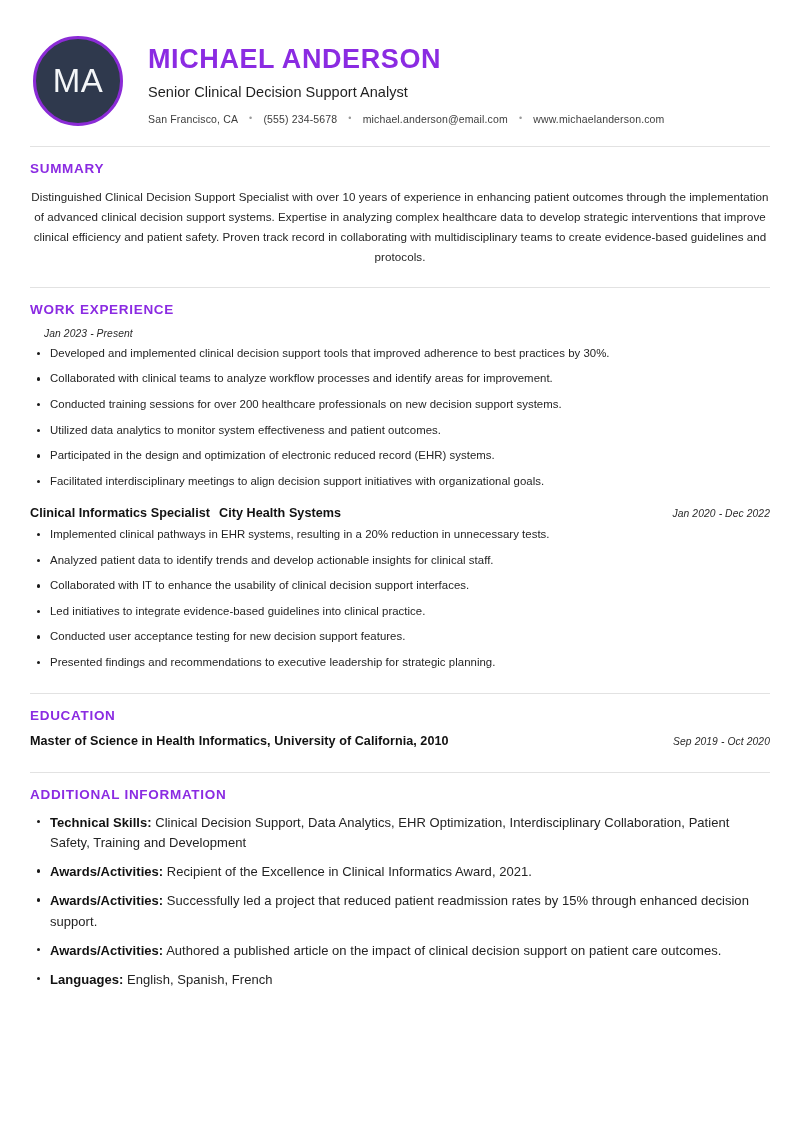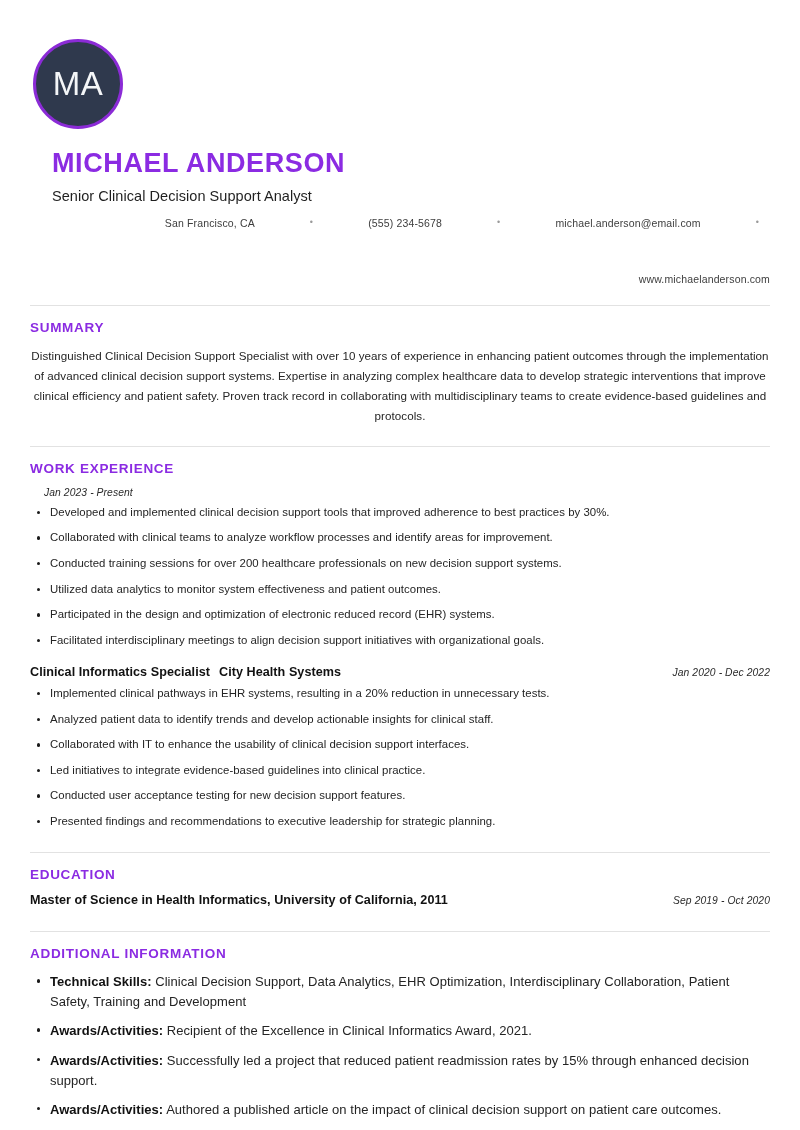--- a/index.html
+++ b/index.html
@@ -23,21 +23,20 @@
     position: relative;
     background: #ffffff;
   }
 
   
   .header {
     display: flex;
     align-items: flex-start;
     padding-top: 28px;
     padding-bottom: 10px;
-    flex-direction: column;
   }
 
   .avatar-wrap {
     width: 96px;
     flex: 0 0 96px;
     display: flex;
     align-items: center;
     justify-content: center;
     padding-top: 8px;
   }
@@ -79,27 +78,26 @@
     font-size: 14.5px;
     color: #1f1f1f;
     font-weight: 400;
     margin-top: 9px;
     letter-spacing: 0.05px;
   }
 
   .contact-line {
     margin-top: 13px;
     display: flex;
-    justify-content: flex-end;
+    justify-content: flex-start;
     align-items: center;
     flex-wrap: wrap;
     font-size: 10.5px;
     color: #3d3d3d;
     letter-spacing: 0.15px;
-    gap: 44px;
   }
   .contact-item { white-space: nowrap; }
   .contact-sep {
     color: #9a9a9a;
     margin: 0 11px;
     font-size: 9px;
     line-height: 1;
     position: relative;
     top: -1px;
   }
@@ -300,21 +298,21 @@
         <li>Presented findings and recommendations to executive leadership for strategic planning.</li>
       </ul>
     </div>
   </div>
 
   <hr class="rule" style="margin-top:22px">
 
   <div class="section">
     <div class="section-title">EDUCATION</div>
     <div class="edu-head">
-      <div class="edu-degree">Master of Science in Health Informatics, University of California, 2011</div>
+      <div class="edu-degree">Master of Science in Health Informatics, University of California, 2010</div>
       <div class="edu-dates">Sep 2019 - Oct 2020</div>
     </div>
   </div>
 
   <hr class="rule" style="margin-top:24px">
 
   <div class="section">
     <div class="section-title">ADDITIONAL INFORMATION</div>
     <ul class="info-list">
       <li>

